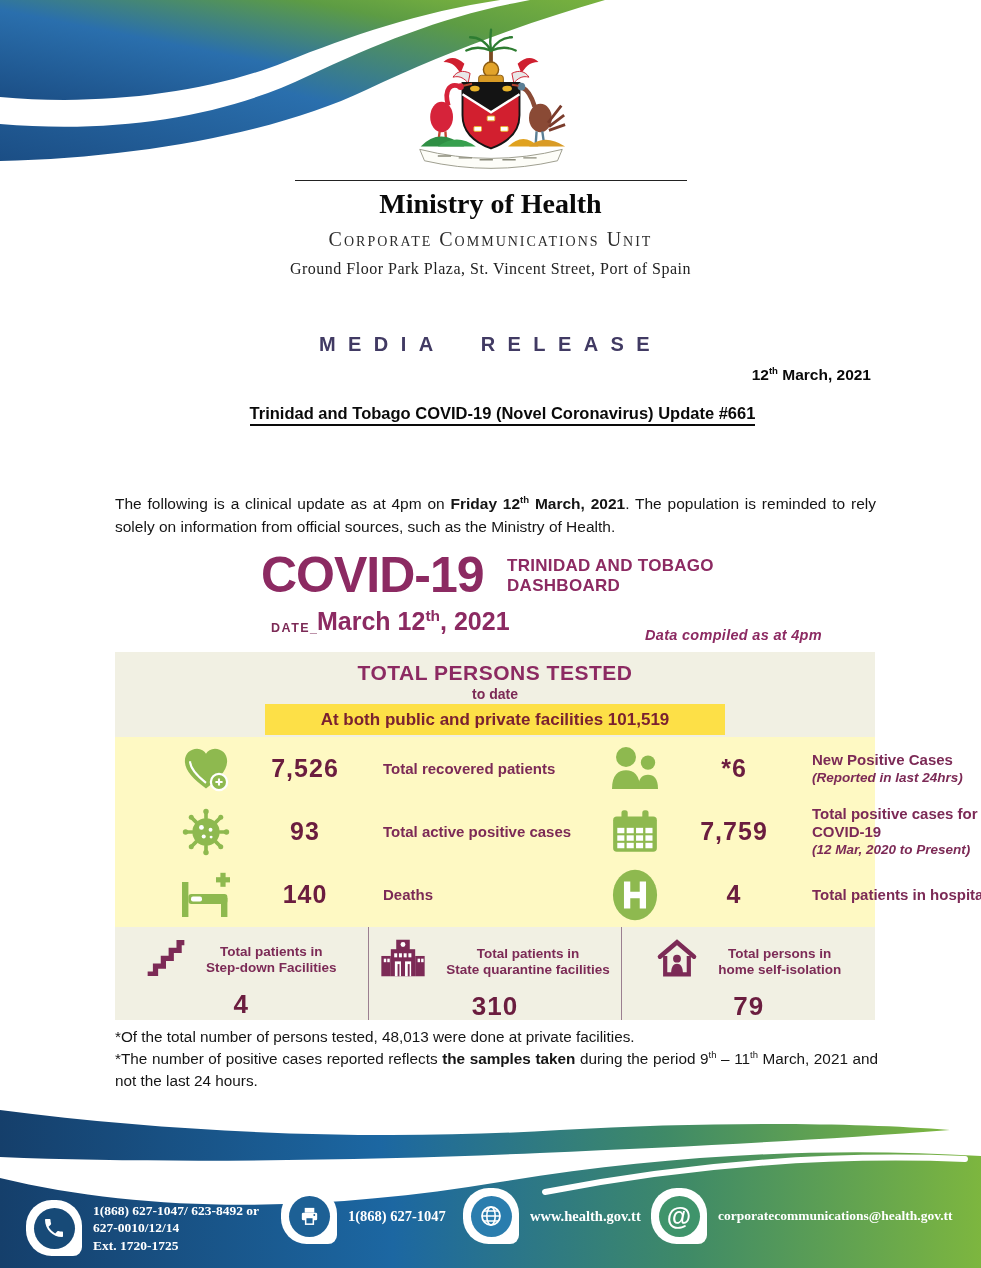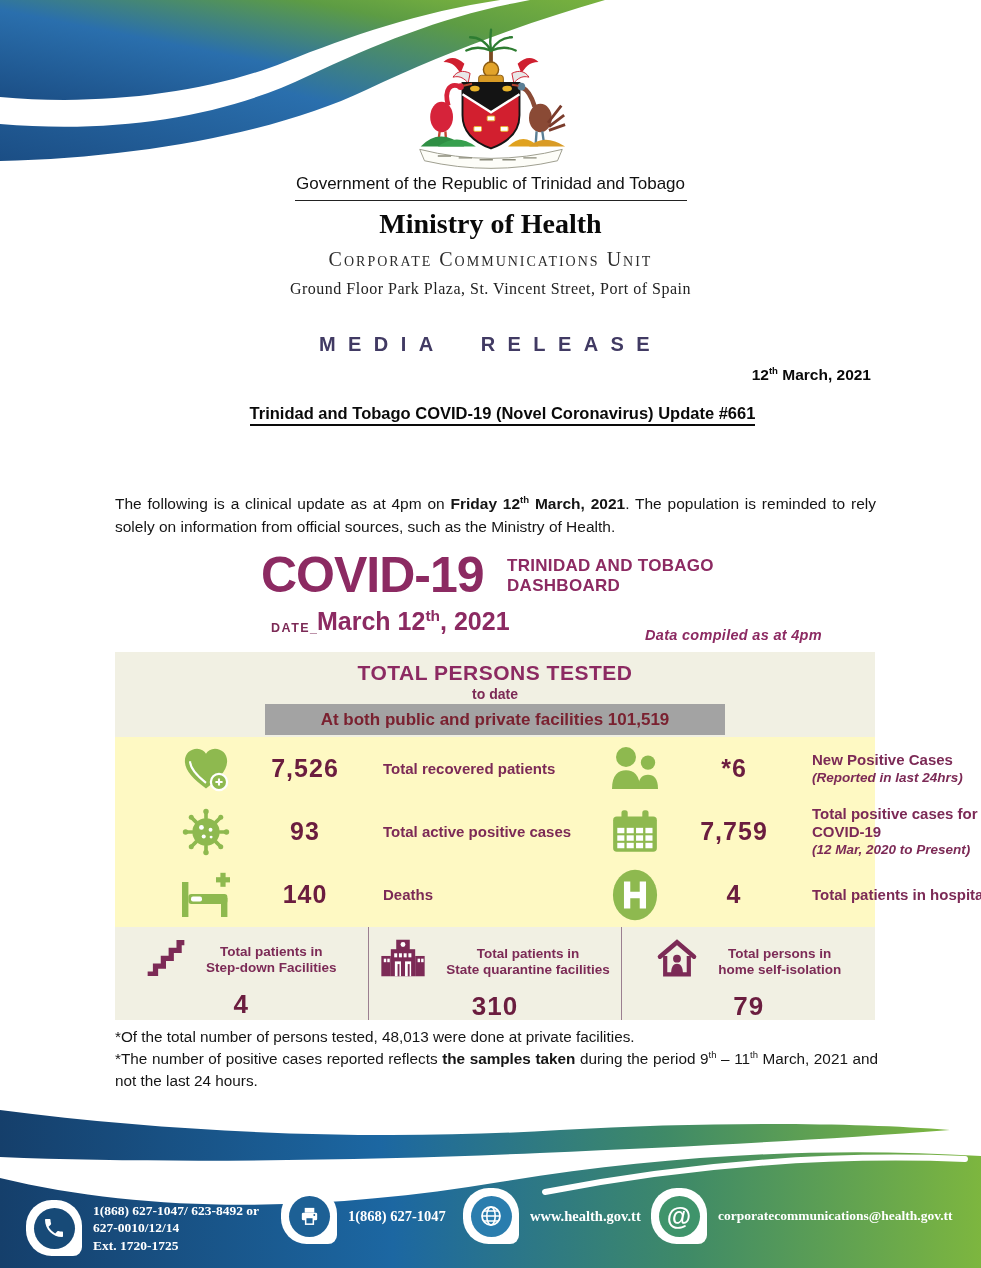--- a/index.html
+++ b/index.html
@@ -41,21 +41,21 @@
   .dash-brand{left:261px;top:546px;font-weight:bold;font-size:50px;letter-spacing:-1px;color:#8c2a62;}
   .dash-sub{left:507px;top:556px;font-weight:bold;font-size:17px;line-height:1.15;color:#8c2a62;letter-spacing:.3px;}
   .dash-date-label{left:271px;top:621px;font-weight:bold;font-size:12.5px;letter-spacing:1.5px;color:#7c2a56;}
   .dash-date{left:317px;top:607px;font-weight:bold;font-size:25px;color:#8c2a62;}
   .dash-compiled{left:645px;top:627px;font-style:italic;font-weight:bold;font-size:14.5px;color:#8c2a62;letter-spacing:.3px;}
 
   .band1{left:115px;top:652px;width:760px;height:85px;background:#f1f0e3;text-align:center;}
   .tested-heading{font-weight:bold;font-size:21px;letter-spacing:.5px;color:#8c2a62;margin-top:9px;}
   .tested-sub{font-weight:bold;font-size:14px;color:#7c2a56;margin-top:1px;}
   .tested-box{position:absolute;left:50%;transform:translateX(-50%);top:52px;width:460px;height:31px;
-    background:#a3a3a3;line-height:31px;font-weight:bold;font-size:17px;color:#7a2130;}
+    background:#fde047;line-height:31px;font-weight:bold;font-size:17px;color:#7a2130;}
 
   .stats-grid{left:115px;top:737px;width:760px;height:190px;background:#fef9c3;
     display:grid;grid-template-columns:1fr 1fr;grid-auto-rows:63px;}
   .stat{display:flex;align-items:center;}
   .stat:nth-child(odd) .icon-box{margin-left:58px;}
   .stat:nth-child(even) .icon-box{margin-left:14px;}
   .icon-box{width:66px;display:flex;justify-content:center;align-items:center;}
   .stat .value{width:132px;text-align:center;font-weight:bold;font-size:25px;letter-spacing:1px;color:#6b1d3f;}
   .stat .lbl{margin-left:12px;width:205px;font-weight:bold;font-size:15px;line-height:1.18;color:#7c2a56;}
   .stat .note{display:block;font-style:italic;font-size:13.5px;font-weight:bold;color:#7c2a56;margin-top:1px;}
@@ -151,21 +151,20 @@
     <path d="M98 125 Q114 109 130 125 Z" fill="#e0a21f"></path>
     <path d="M120 125 Q136 111 158 125 Z" fill="#d99b25"></path>
   </g>
   <g>
     <path d="M5 128 Q80 147 155 128 L150 140 Q80 156 10 140 Z" fill="#fdfdf8" stroke="#9a9a8a" stroke-width="1"></path>
     <path d="M24 135 h14 M46 137 h14 M68 139 h14 M92 139 h14 M114 137 h14" stroke="#8a8a7a" stroke-width="1.5"></path>
   </g>
 </svg>
 
 <div class="abs letterhead">
-  <div class="gov-line">Government of the Republic of Trinidad and Tobago</div>
   <hr class="gov-rule">
   <div class="ministry">Ministry of Health</div>
   <div class="unit">Corporate Communications Unit</div>
   <div class="address">Ground Floor Park Plaza, St. Vincent Street, Port of Spain</div>
 </div>
 
 <div class="abs media-release">MEDIA RELEASE</div>
 
 <div class="abs release-date"><span>12</span><sup class="s">th</sup><span> March, 2021</span></div>
 

